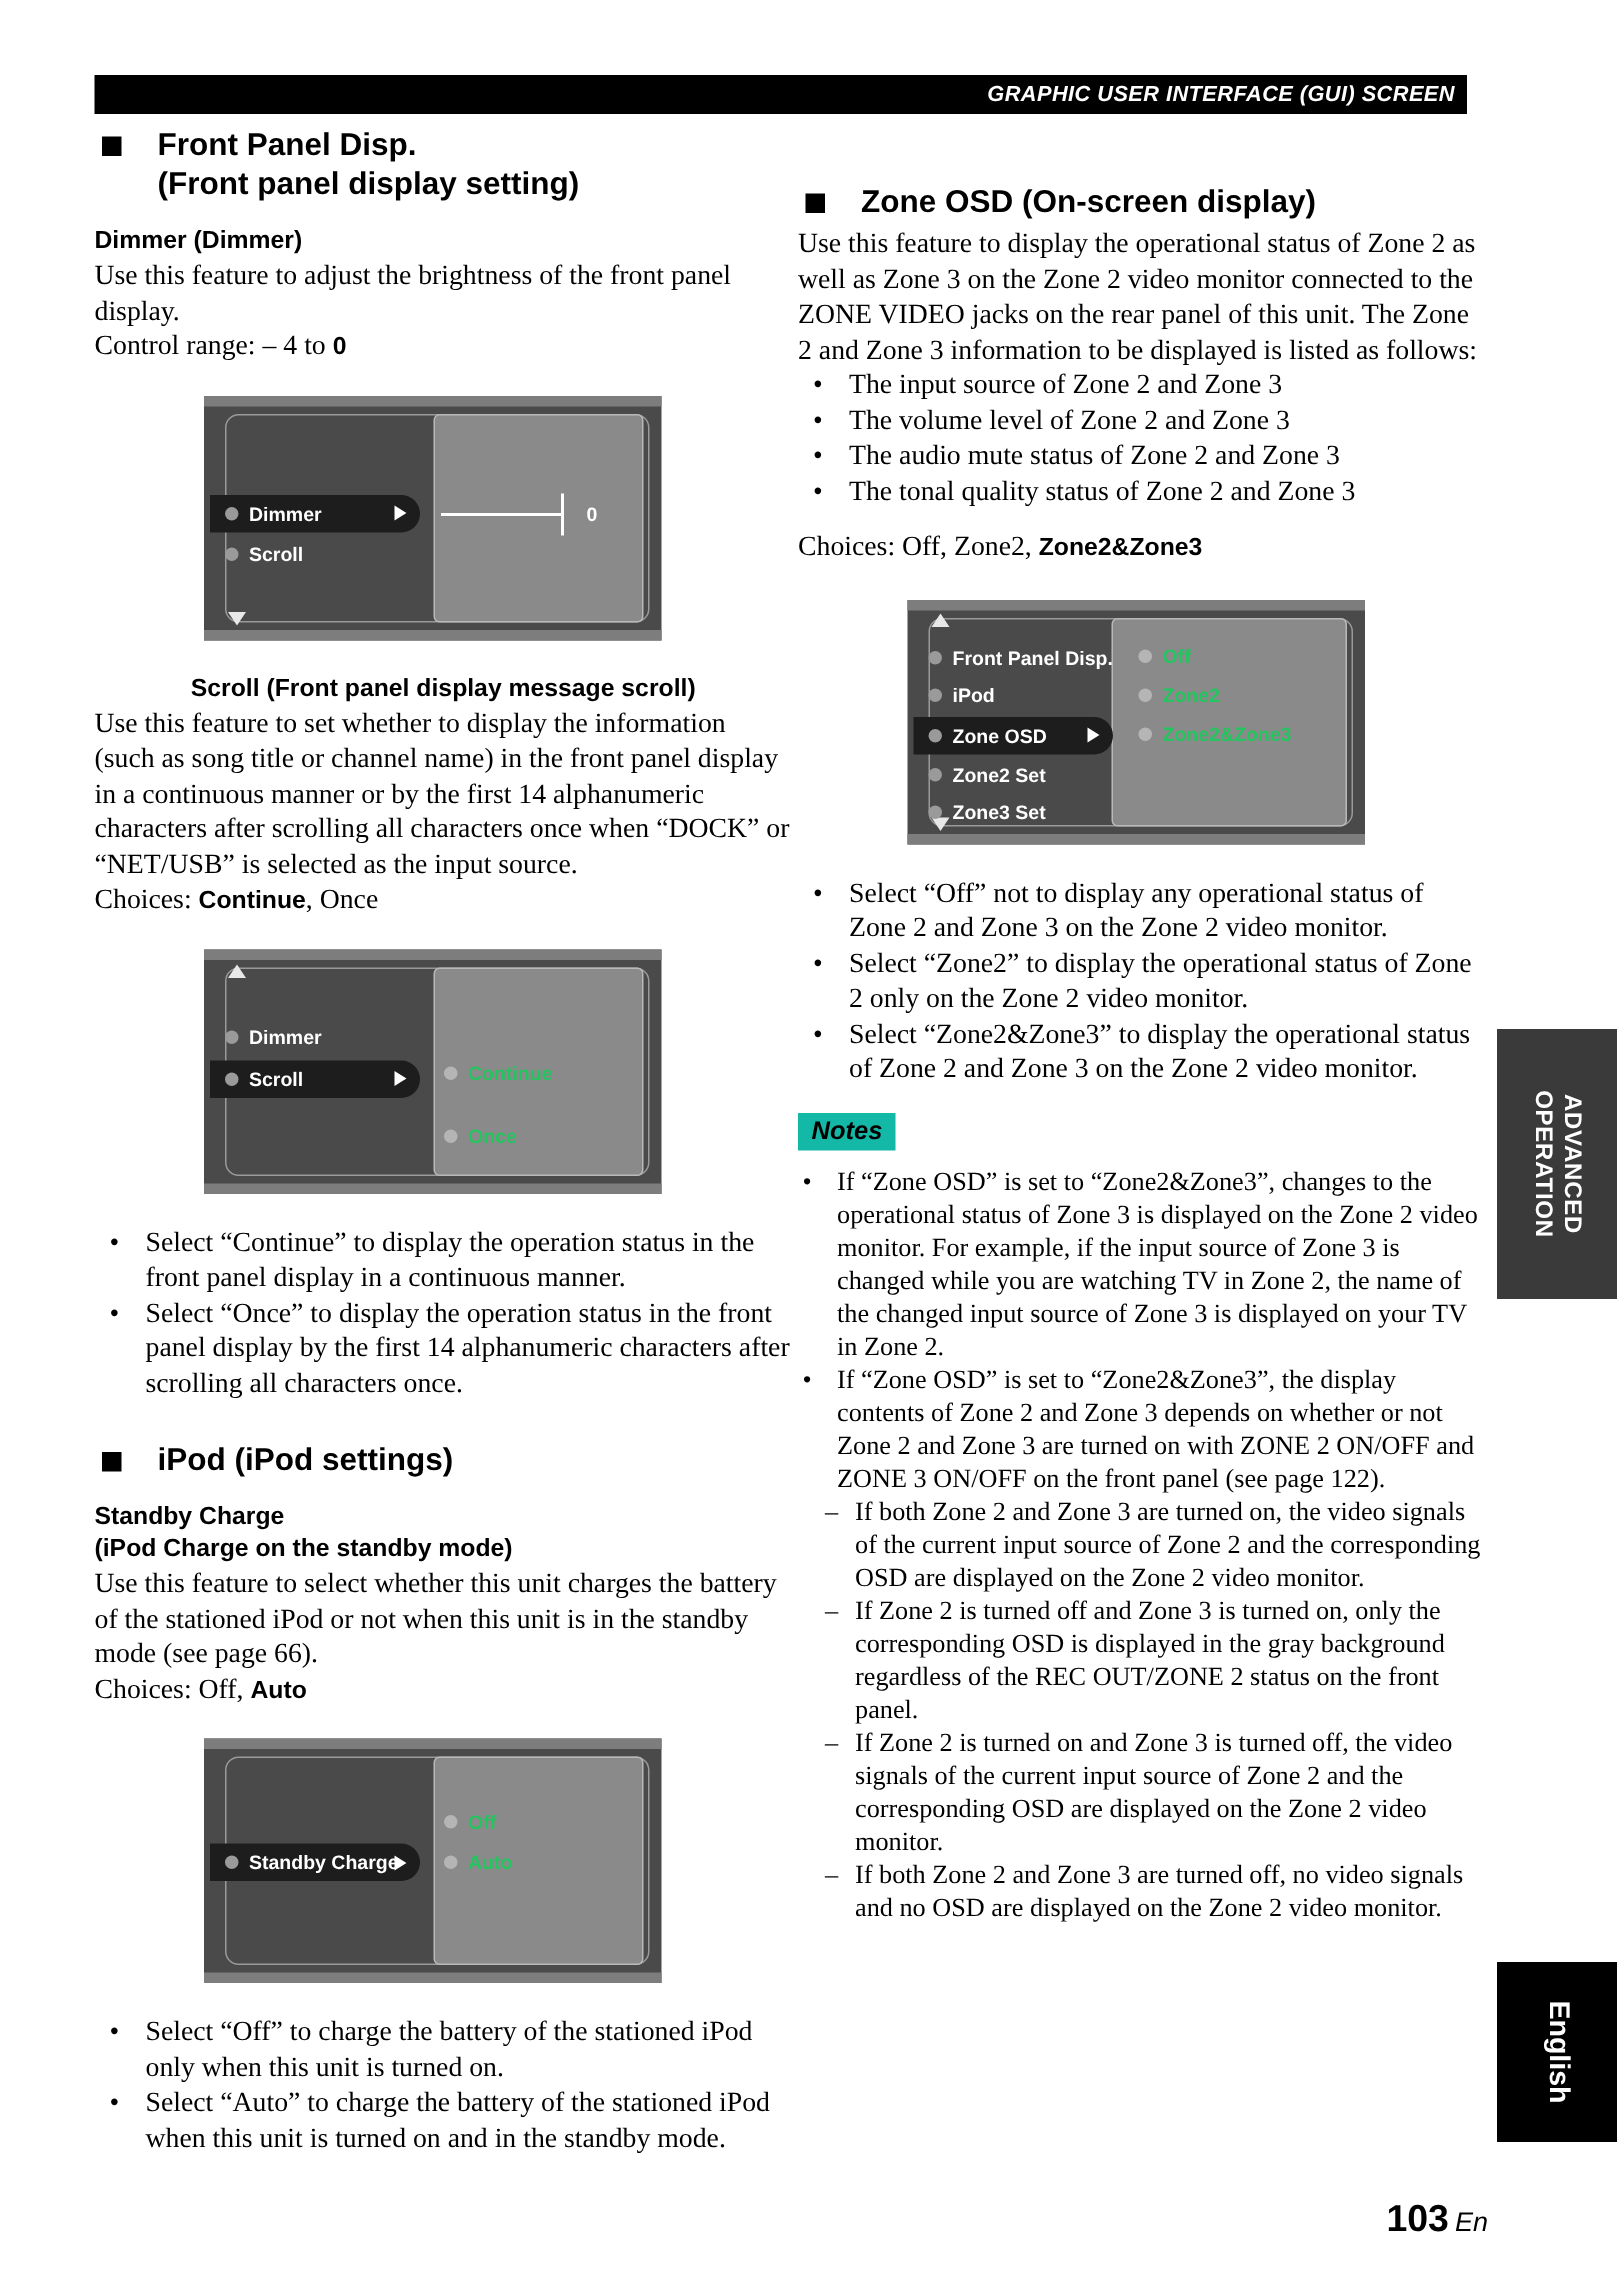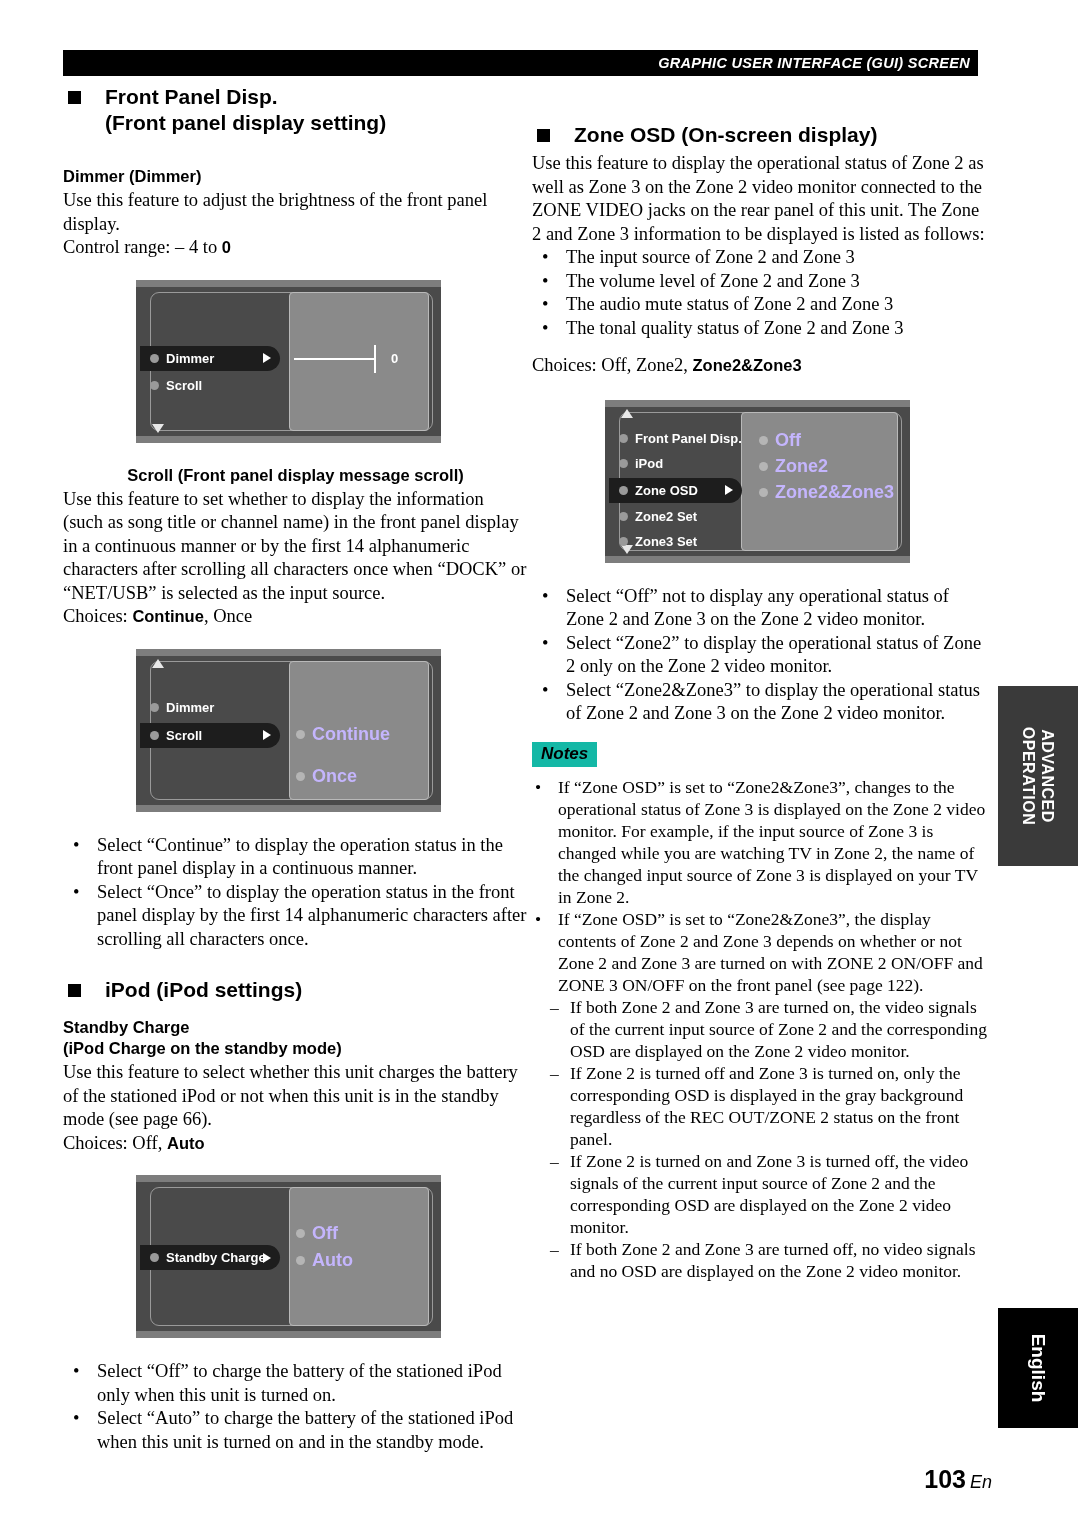--- a/index.html
+++ b/index.html
@@ -136,21 +136,21 @@
   }
   .gui .larrow{
     position:absolute;width:0;height:0;
     border-right:8px solid #ffffff;
     border-top:5px solid transparent;border-bottom:5px solid transparent;
   }
   
   .gui .opt{
     position:absolute;
     font-family:"Liberation Sans", sans-serif;font-weight:bold;
-    font-size:18px;color:#c4b5fd;white-space:nowrap;
+    font-size:13px;color:#22c55e;white-space:nowrap;
     display:flex;align-items:center;
   }
   .gui .opt .dot{
     width:9px;height:9px;border-radius:50%;background:#b5b5b5;margin-right:7px;flex:none;
   }
   
   .gui .uptri{
     position:absolute;width:0;height:0;
     border-bottom:9px solid #e8e8e8;
     border-left:6px solid transparent;border-right:6px solid transparent;
@@ -210,21 +210,21 @@
   </div>
 
   <div class="col-left">
 
     <h2 class="sec">
       <span class="sq"></span>
       <span>Front Panel Disp.</span>
       <span class="l2">(Front panel display setting)</span>
     </h2>
 
-    <h3 class="sub" style="margin-top:30px;">Dimmer (Dimmer)</h3>
+    <h3 class="sub" style="margin-top:14px;">Dimmer (Dimmer)</h3>
     <p class="body">Use this feature to adjust the brightness of the front panel display.</p>
     <p class="body">
       <span>Control range: – 4 to </span><span class="b">0</span>
     </p>
 
     <div class="gui" style="width:305px;height:163px;margin:20px 0 0 73px;">
       <div class="topbar"></div>
       <div class="botbar"></div>
       <div class="inner"></div>
       <div class="rightpane"></div>

